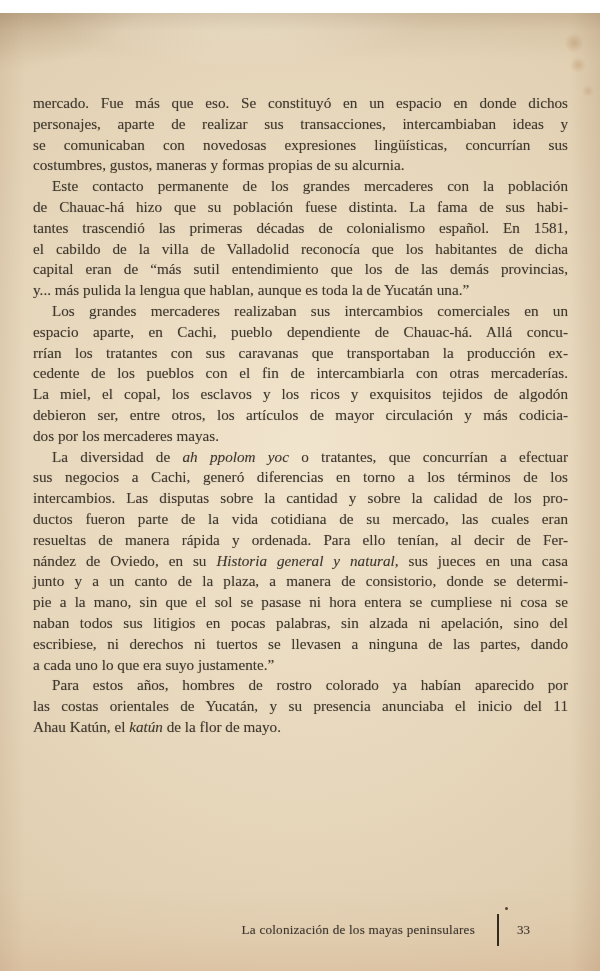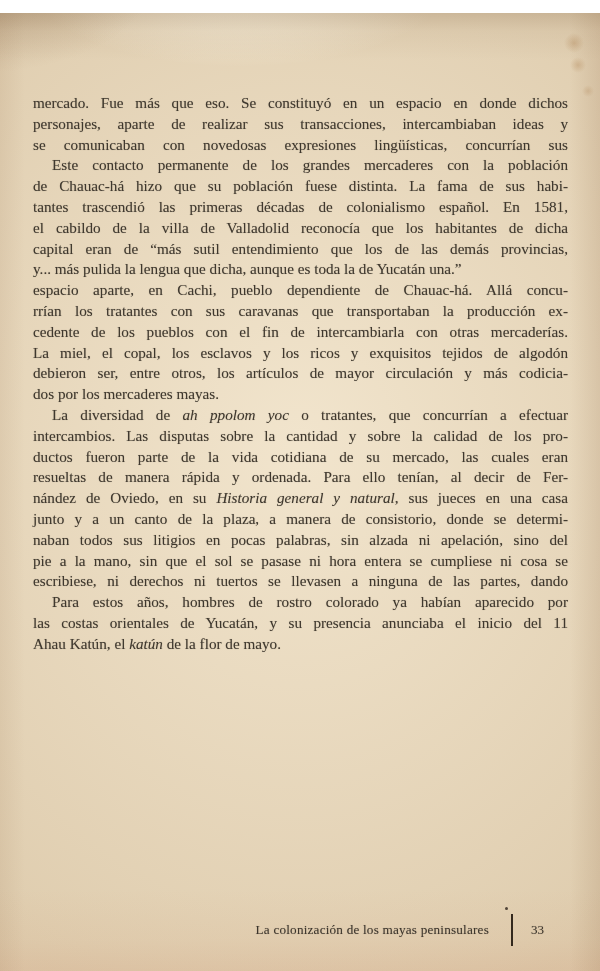--- a/index.html
+++ b/index.html
@@ -34,21 +34,21 @@
   }
   .para { margin: 0; }
   .line { text-align: justify; }
   .line.just { text-align-last: justify; }
   .line.indent { text-indent: 19px; }
   .line em { font-style: italic; }
   .footer {
     position: absolute;
     top: 901px;
     left: 0;
-    right: 0;
+    right: 14px;
     height: 32px;
     display: flex;
     align-items: center;
     justify-content: flex-end;
     padding-right: 56px;
     color: #3c352c;
     font-size: 13.2px;
     text-shadow: 0 0 1px rgba(63,56,46,0.3);
   }
   .running-title { margin-right: 22px; letter-spacing: 0.2px; }
@@ -71,47 +71,51 @@
 </style>
 </head>
 <body>
 
 <div class="page" style="background-color: rgb(234, 217, 187); margin-top: 13px;">
   <div class="text-block" style="color: rgb(63, 56, 46);">
       <div class="para">
         <div class="line just"><span>mercado. Fue más que eso. Se constituyó en un espacio en donde dichos</span></div>
         <div class="line just"><span>personajes, aparte de realizar sus transacciones, intercambiaban ideas y</span></div>
         <div class="line just"><span>se comunicaban con novedosas expresiones lingüísticas, concurrían sus</span></div>
+        <div class="line"><span>costumbres, gustos, maneras y formas propias de su alcurnia.</span></div>
       </div>
       <div class="para">
         <div class="line just indent"><span>Este contacto permanente de los grandes mercaderes con la población</span></div>
         <div class="line just"><span>de Chauac-há hizo que su población fuese distinta. La fama de sus habi-</span></div>
         <div class="line just"><span>tantes trascendió las primeras décadas de colonialismo español. En 1581,</span></div>
         <div class="line just"><span>el cabildo de la villa de Valladolid reconocía que los habitantes de dicha</span></div>
         <div class="line just"><span>capital eran de “más sutil entendimiento que los de las demás provincias,</span></div>
-        <div class="line"><span>y... más pulida la lengua que dicha, aunque es toda la de Yucatán una.”</span></div>
+        <div class="line"><span>y... más pulida la lengua que hablan, aunque es toda la de Yucatán una.”</span></div>
       </div>
       <div class="para">
+        <div class="line just indent"><span>Los grandes mercaderes realizaban sus intercambios comerciales en un</span></div>
         <div class="line just"><span>espacio aparte, en Cachi, pueblo dependiente de Chauac-há. Allá concu-</span></div>
         <div class="line just"><span>rrían los tratantes con sus caravanas que transportaban la producción ex-</span></div>
         <div class="line just"><span>cedente de los pueblos con el fin de intercambiarla con otras mercaderías.</span></div>
         <div class="line just"><span>La miel, el copal, los esclavos y los ricos y exquisitos tejidos de algodón</span></div>
         <div class="line just"><span>debieron ser, entre otros, los artículos de mayor circulación y más codicia-</span></div>
         <div class="line"><span>dos por los mercaderes mayas.</span></div>
       </div>
       <div class="para">
         <div class="line just indent"><span>La diversidad de </span><em>ah ppolom yoc</em><span> o tratantes, que concurrían a efectuar</span></div>
+        <div class="line just"><span>sus negocios a Cachi, generó diferencias en torno a los términos de los</span></div>
         <div class="line just"><span>intercambios. Las disputas sobre la cantidad y sobre la calidad de los pro-</span></div>
         <div class="line just"><span>ductos fueron parte de la vida cotidiana de su mercado, las cuales eran</span></div>
         <div class="line just"><span>resueltas de manera rápida y ordenada. Para ello tenían, al decir de Fer-</span></div>
         <div class="line just"><span>nández de Oviedo, en su </span><em>Historia general y natural</em><span>, sus jueces en una casa</span></div>
         <div class="line just"><span>junto y a un canto de la plaza, a manera de consistorio, donde se determi-</span></div>
+        <div class="line just"><span>pie a la mano, sin que el sol se pasase ni hora entera se cumpliese ni cosa se</span></div>
         <div class="line just"><span>naban todos sus litigios en pocas palabras, sin alzada ni apelación, sino del</span></div>
-        <div class="line just"><span>pie a la mano, sin que el sol se pasase ni hora entera se cumpliese ni cosa se</span></div>
         <div class="line just"><span>escribiese, ni derechos ni tuertos se llevasen a ninguna de las partes, dando</span></div>
+        <div class="line"><span>a cada uno lo que era suyo justamente.”</span></div>
       </div>
       <div class="para">
         <div class="line just indent"><span>Para estos años, hombres de rostro colorado ya habían aparecido por</span></div>
         <div class="line just"><span>las costas orientales de Yucatán, y su presencia anunciaba el inicio del 11</span></div>
         <div class="line"><span>Ahau Katún, el </span><em>katún</em><span> de la flor de mayo.</span></div>
       </div>
     </div>
   <div class="footer">
     <span class="running-title">La colonización de los mayas peninsulares</span>
     <span class="footer-bar"></span>

